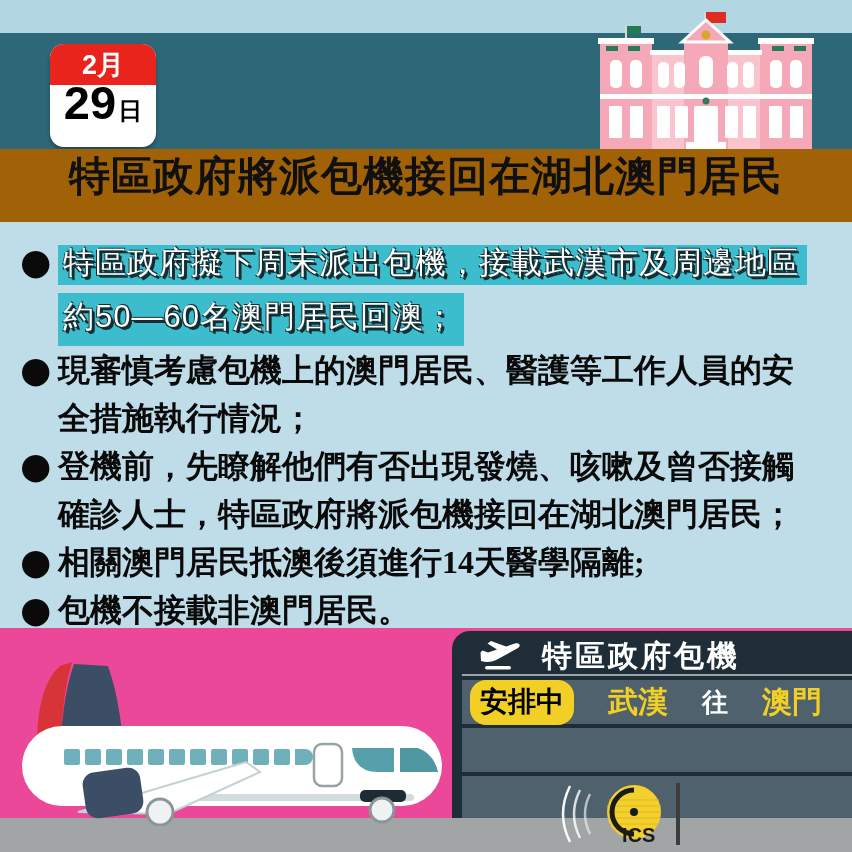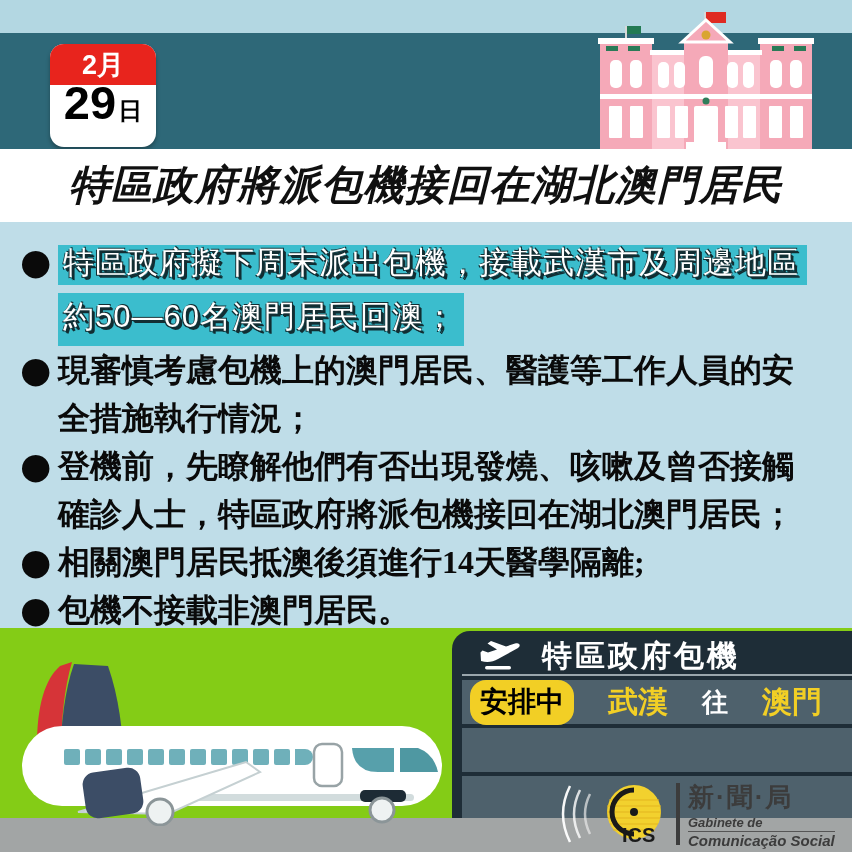--- a/index.html
+++ b/index.html
@@ -31,22 +31,22 @@
     position:absolute; left:185px; top:46px; width:395px; text-align:center;
     font-family:"Liberation Serif","DejaVu Serif",serif;
     font-size:76px; font-weight:700; color:#fff; letter-spacing:6px; white-space:nowrap;
   }
 
   
   .building { position:absolute; left:592px; top:4px; width:228px; height:146px; }
 
   
   .yellow-band {
-    position:absolute; top:149px; left:0; right:0; height:73px; background:#ffffff;
-    display:flex; align-items:center; justify-content:center;font-style:italic;
+    position:absolute; top:149px; left:0; right:0; height:73px; background:#a16207;
+    display:flex; align-items:flex-start; justify-content:center;
   }
   .headline {
     font-size:41px; font-weight:800; color:#101010; letter-spacing:1px; white-space:nowrap;
   }
 
   
   .bullets { position:absolute; top:238px; left:24px; width:824px; }
   .bullet {
     position:relative; padding-left:34px;
     font-family:"Liberation Serif","DejaVu Serif",serif;
@@ -57,21 +57,21 @@
   .hl {
     background:#3bbdcd; color:#fff;
     font-family:"Liberation Sans","DejaVu Sans",sans-serif;
     font-weight:400; font-size:31px; letter-spacing:1px;
     padding:0 8px 5px 5px;
     text-shadow:2px 2px 0 #122e33, 3px 3px 0 #122e33, -1px 1px 0 #122e33, 1px -1px 0 #122e33;
   }
   .hl-line2 { display:inline-block; margin-top:6px; }
 
   
-  .scene { position:absolute; top:628px; left:0; right:0; bottom:0; background:#84cc16; }
+  .scene { position:absolute; top:628px; left:0; right:0; bottom:0; background:#ec4899; }
   .ground { position:absolute; left:0; right:0; bottom:0; height:34px; background:#a2a5a5; }
   .plane { position:absolute; left:8px; bottom:26px; width:438px; height:172px; }
 
   
   .board {
     position:absolute; left:452px; top:3px; width:400px; height:187px;
     background:#1e2d37; border-radius:18px 0 0 0;
     padding:7px 0 0 10px; display:flex; flex-direction:column;
   }
   .board-header {
@@ -261,21 +261,16 @@
           <line x1="59" y1="34" x2="113" y2="34"></line>
             <line x1="60" y1="40" x2="112" y2="40"></line>
           <line x1="62" y1="46" x2="110" y2="46"></line>
             <line x1="65" y1="52" x2="107" y2="52"></line>
         </g>
         <path d="M 86 12 a 22 22 0 1 0 0 44" fill="none" stroke="#1a1a1a" stroke-width="5"></path>
         <circle cx="86" cy="34" r="4" fill="#1a1a1a"></circle>
         <text x="74" y="64" font-size="20" font-weight="bold" fill="#1a1a1a" font-family="Liberation Sans, sans-serif">ICS</text>
       </svg>
       <div class="gcs-bar"></div>
-      <div class="gcs-text">
-        <div class="gcs-cn">新·聞·局</div>
-        <div class="gcs-pt1">Gabinete de</div>
-        <div class="gcs-pt2">Comunicação Social</div>
-      </div>
     </div>
   </div>
 
 </div>
 
 </body></html>

